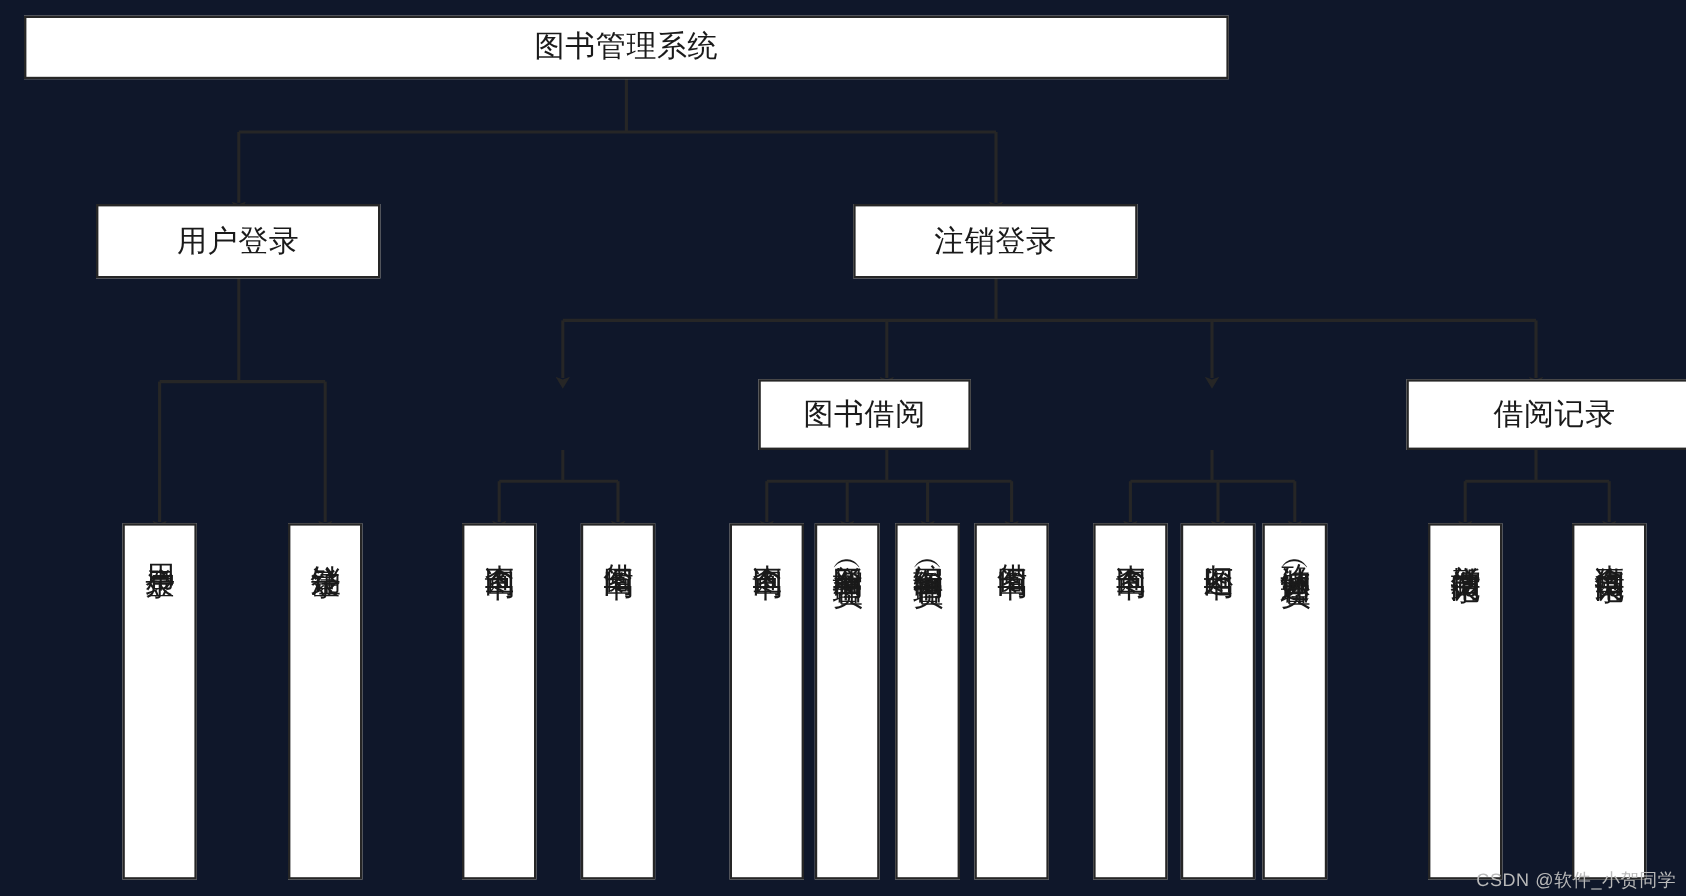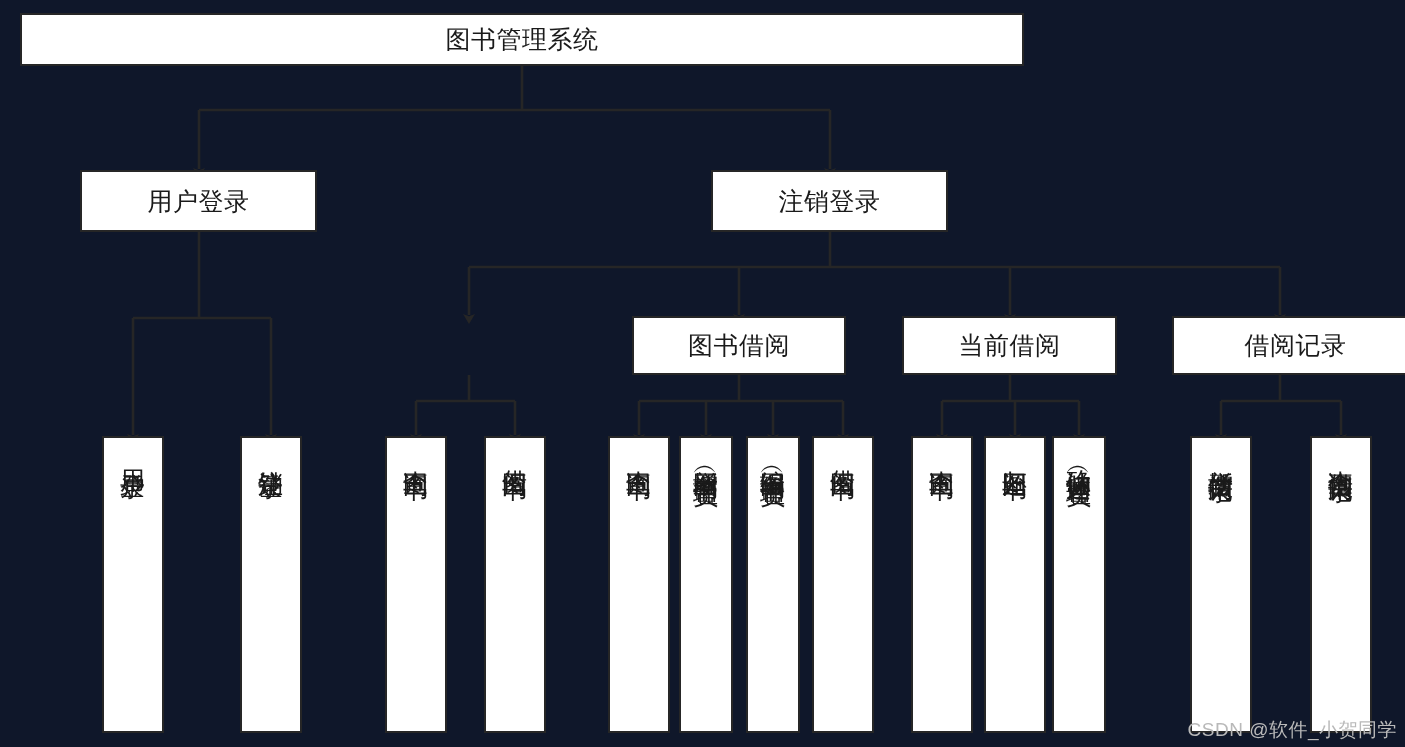--- a/index.html
+++ b/index.html
@@ -58,21 +58,21 @@
     font-size: 25px;
     line-height: 1.12;
     letter-spacing: 2px;
     white-space: normal;
     max-height: 100%;
   }
   #watermark {
     position: absolute;
     right: 8px;
     bottom: 4px;
-    font-size: 19px;
+    font-size: 15px;
     color: #b9b9b9;
     letter-spacing: 0.5px;
     white-space: nowrap;
     font-family: "Liberation Sans", "DejaVu Sans", sans-serif;
   }
 </style>
 </head>
 <body>
 
 <div id="canvas">
@@ -124,25 +124,22 @@
     <span class="node-label">图书管理系统</span>
   </div>
 
   <div class="node horiz" id="n-user-login" style="left: 80px; top: 170px; width: 237px; height: 62px;">
     <span class="node-label">用户登录</span>
   </div>
   <div class="node horiz" id="n-book-manage" style="left: 711px; top: 170px; width: 237px; height: 62px;">
     <span class="node-label">注销登录</span>
   </div>
 
-  <div class="node horiz" id="n-book-borrow" style="left: 632px; top: 316px; width: 214px; height: 59px;">
+  <div class="node horiz" id="n-book-borrow" style="left: 632px; top: 316px; width: 177px; height: 59px;">
     <span class="node-label">图书借阅</span>
-  </div>
-  <div class="node horiz" id="n-current-borrow" style="left: 902px; top: 316px; width: 215px; height: 59px;">
-    <span class="node-label">当前借阅</span>
   </div>
   <div class="node horiz" id="n-borrow-record" style="left: 1172px; top: 316px; width: 247px; height: 59px;">
     <span class="node-label">借阅记录</span>
   </div>
 
   <div class="node leaf" id="n-leaf-user-login" style="left: 102px; top: 436px; width: 62px; height: 297px;">
     <span class="node-label">用户登录</span>
   </div>
   <div class="node leaf" id="n-leaf-logout-login" style="left: 240px; top: 436px; width: 62px; height: 297px;">
     <span class="node-label">注销登录</span>

